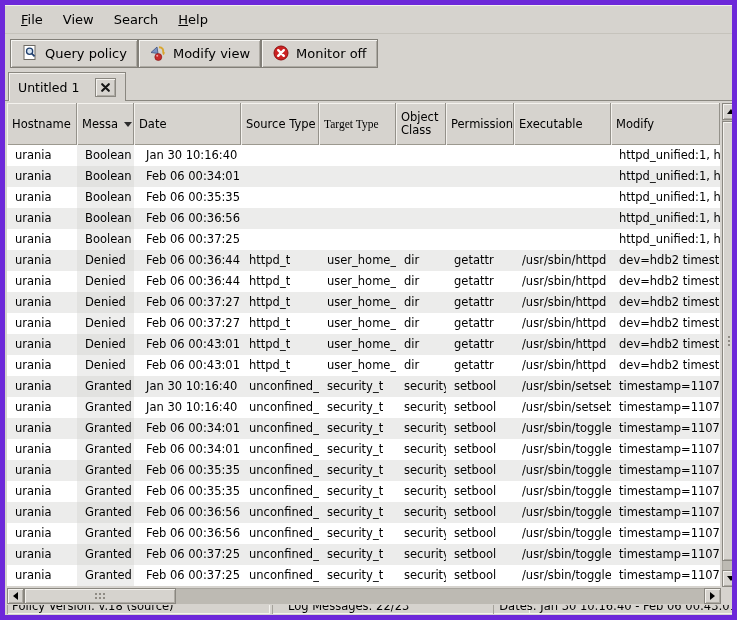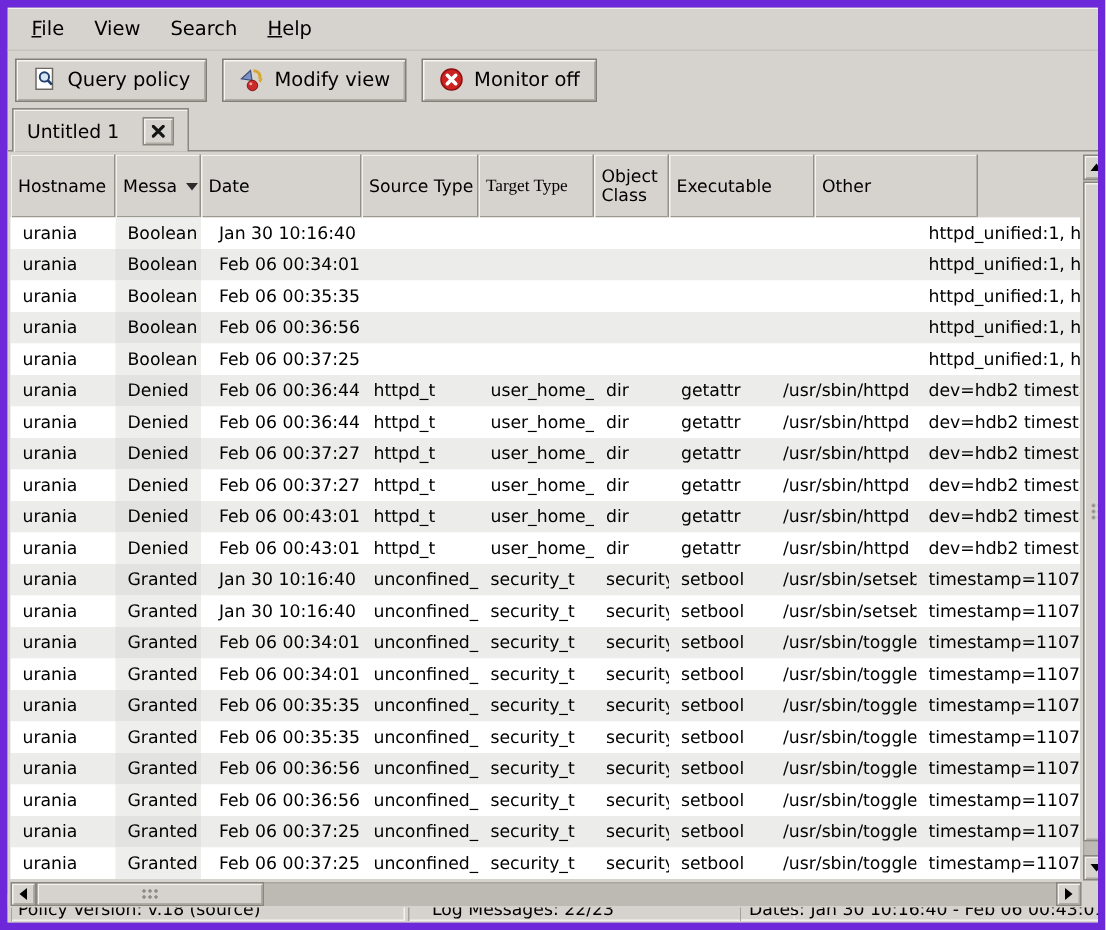--- a/index.html
+++ b/index.html
@@ -14,21 +14,21 @@
   .menubar{
     position:absolute;top:0;left:0;right:0;height:29px;
     display:flex;align-items:center;padding-left:6px;
     border-bottom:1px solid #c6c3bc;box-shadow:inset 0 1px 0 #f2f0ec;
   }
   .menu-item{padding:4px 10px;font-size:13px;cursor:default;}
   .menu-item u{text-decoration:underline;}
   
   .toolbar{
     position:absolute;top:30px;left:0;right:0;height:36px;
-    display:flex;align-items:center;padding:0 5px;gap:10px;
+    display:flex;align-items:center;padding:0 5px;
   }
   .tbtn{
     display:inline-flex;align-items:center;gap:6px;height:29px;padding:0 10px;
     background:#d6d3ce;border:1px solid #827f78;
     box-shadow:inset 1px 1px 0 #f6f5f2, inset -1px -1px 0 #aeaba4;
     font-family:inherit;font-size:13px;color:#000;cursor:default;
   }
   .tbicon{display:inline-flex;width:18px;height:18px;align-items:center;justify-content:center;}
   .tbicon svg{display:block;}
   
@@ -197,25 +197,28 @@
         </div>
         <div class="th" style="width: 78px;">
           <span class="th-label">Source Type</span>
         </div>
         <div class="th" style="width: 77px; font-family: Liberation Serif, serif;">
           <span class="th-label">Target Type</span>
         </div>
         <div class="th" style="width: 50px; justify-content: flex-end;">
           <span class="th-label">Object Class</span>
         </div>
+        <div class="th" style="width: 68px;">
+          <span class="th-label">Permission</span>
+        </div>
         <div class="th" style="width: 97px;">
           <span class="th-label">Executable</span>
         </div>
         <div class="th" style="width: 109px;">
-          <span class="th-label">Other</span>
+          <span class="th-label">Modify</span>
         </div>
       </div>
     <div class="tbody">
         <div class="row odd">
           <div class="cell" style="width: 70px;">urania</div>
           <div class="cell sorted" style="width: 57px;">Boolean</div>
           <div class="cell" style="width: 107px;">Jan 30 10:16:40</div>
           <div class="cell" style="width: 78px;"></div>
           <div class="cell" style="width: 77px;"></div>
           <div class="cell" style="width: 50px;"></div>

